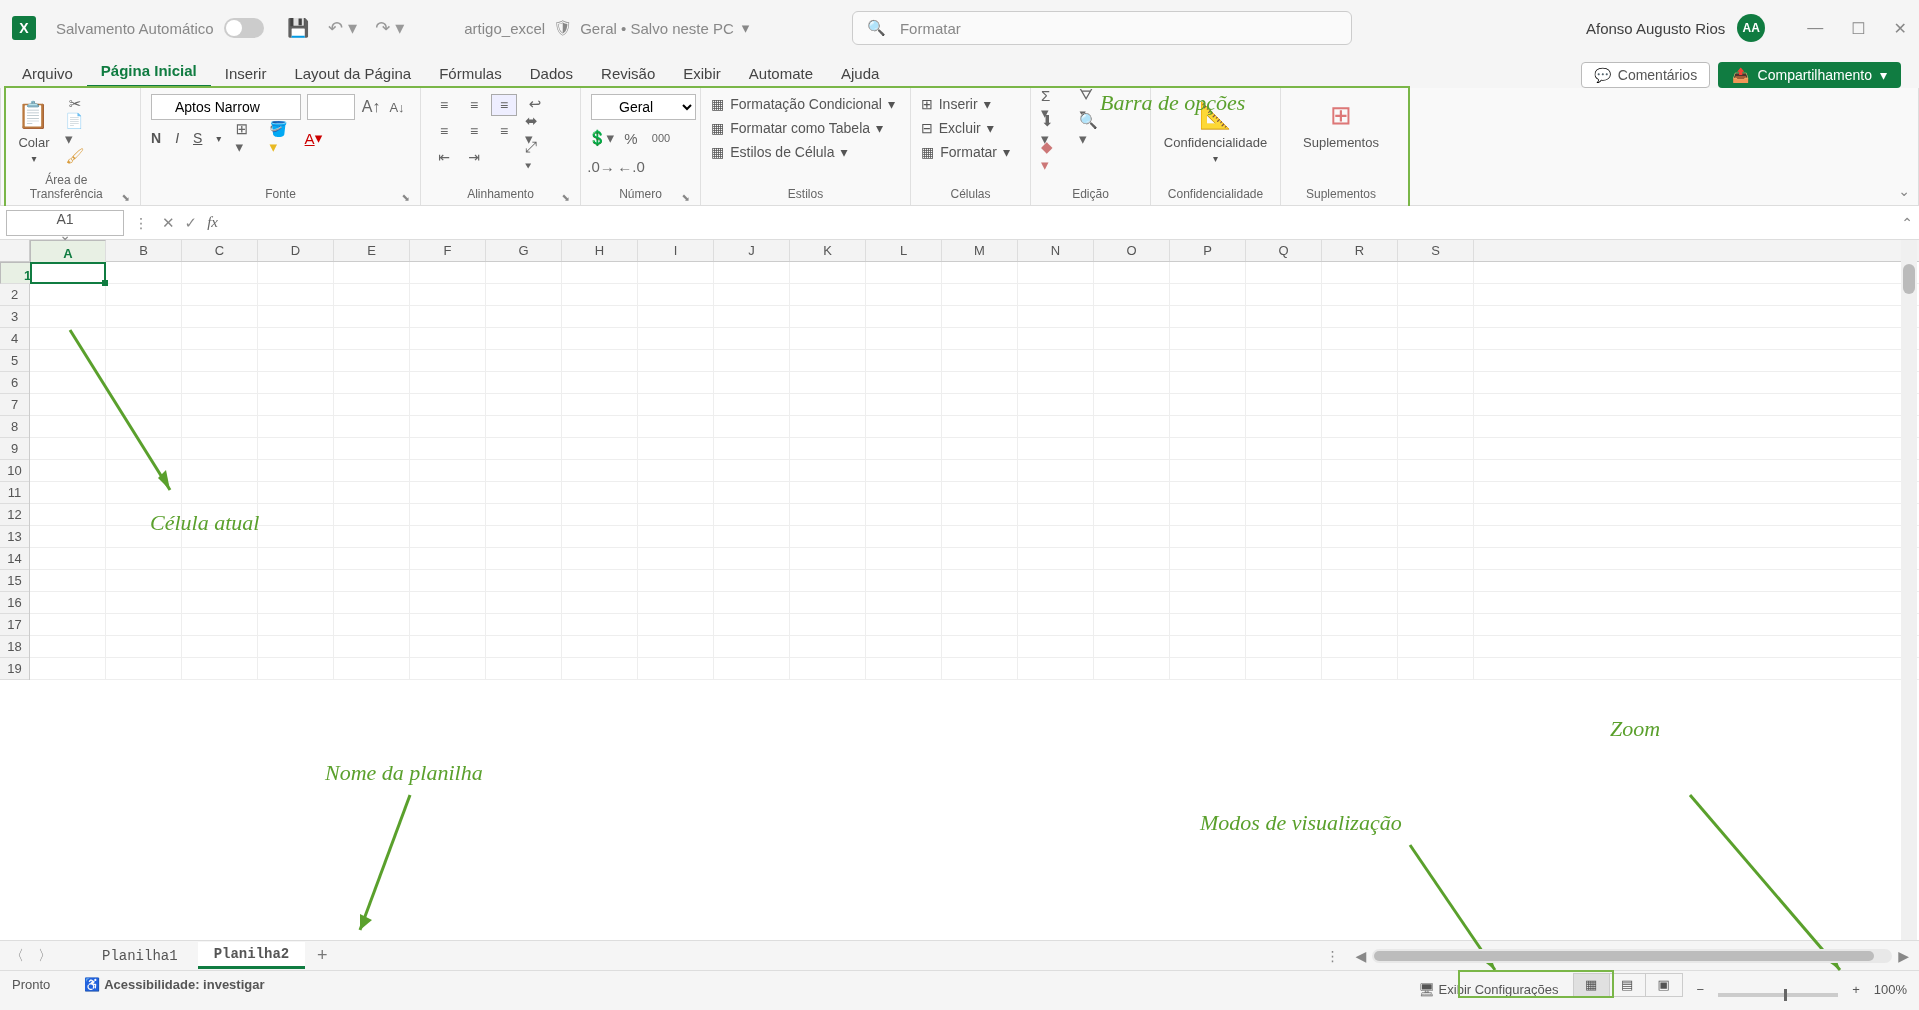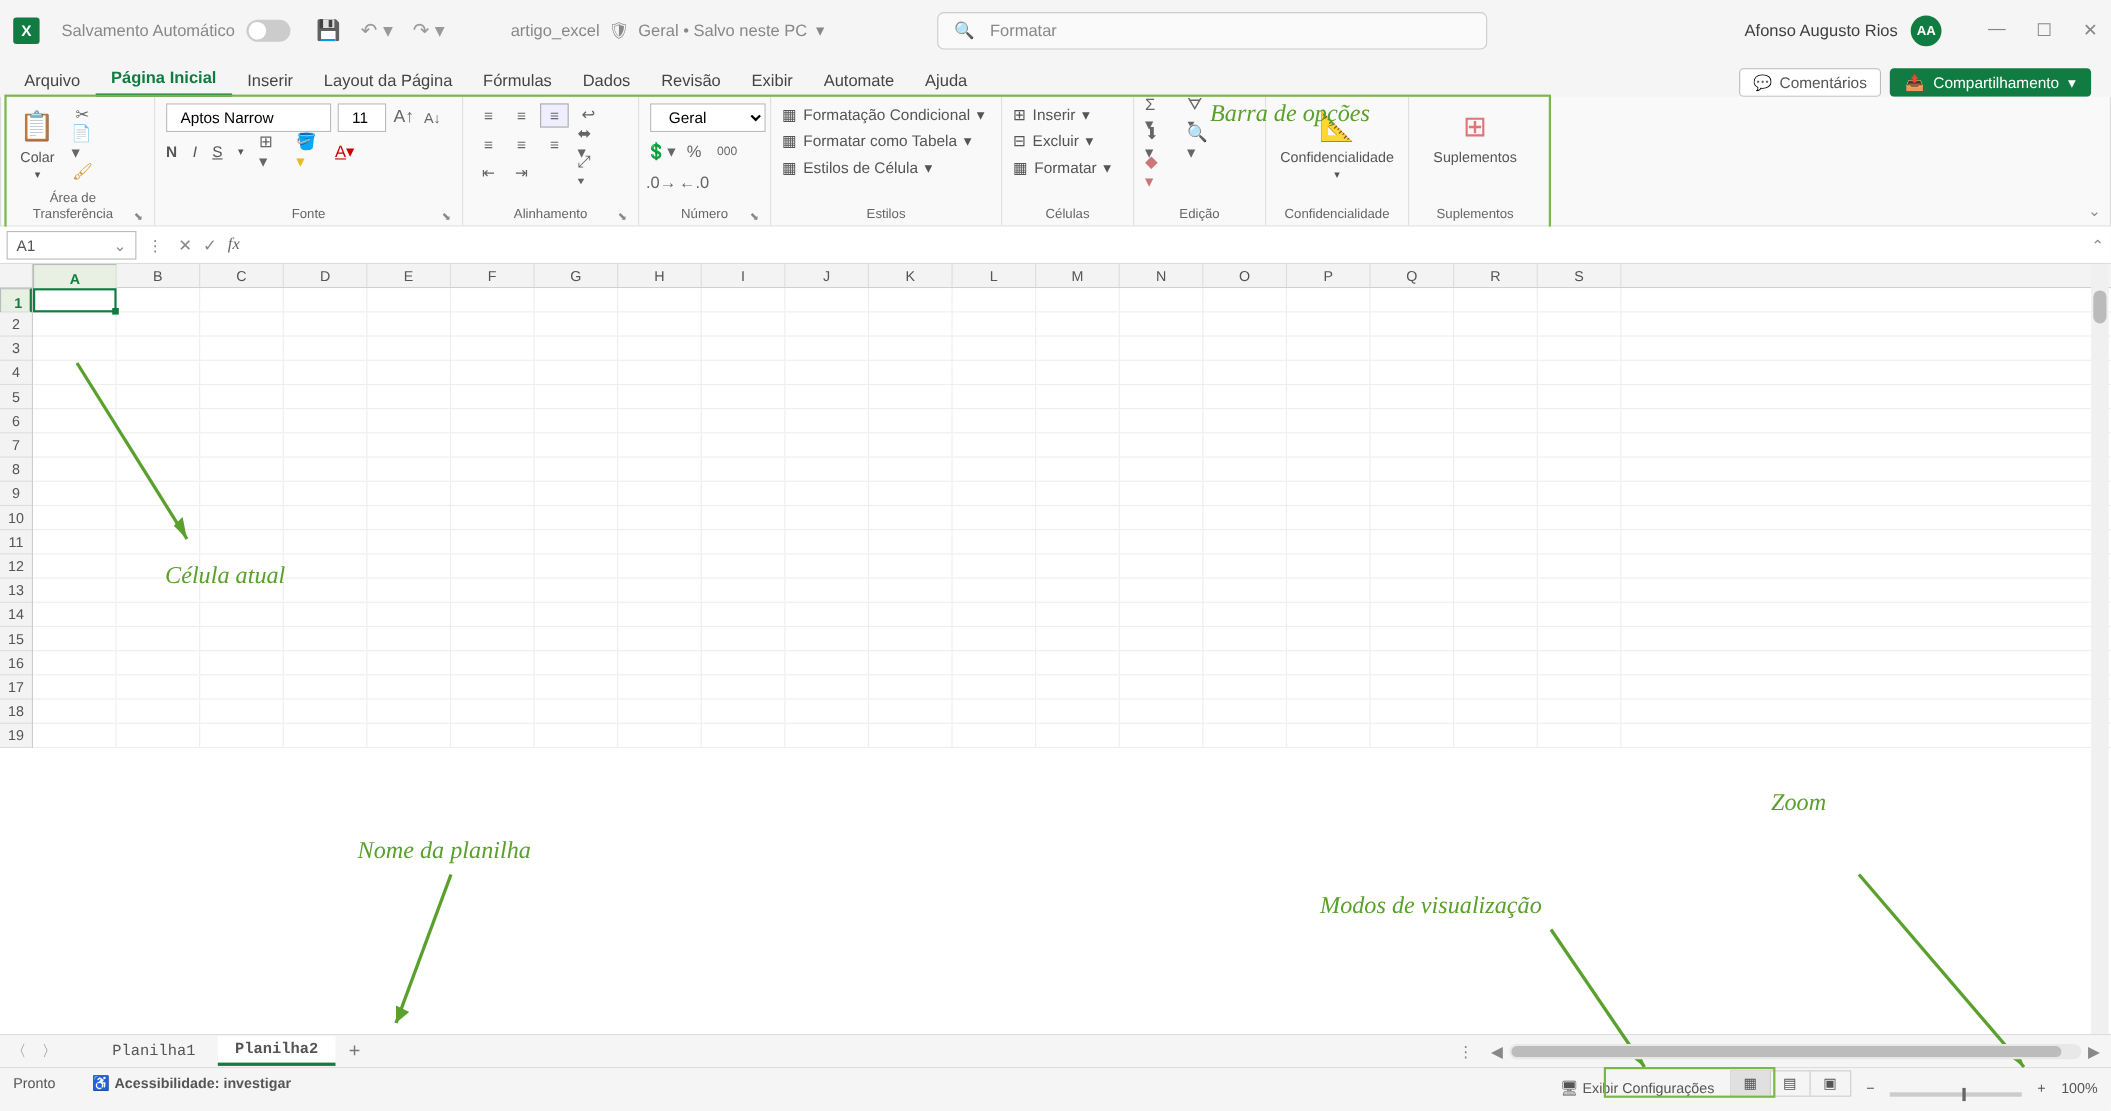--- a/index.html
+++ b/index.html
@@ -31,34 +31,34 @@
 
 .ribbon { height: 118px; background: #f9f9f9; border: 1px solid #ddd; border-top: none; display: flex; position: relative; }
 .rgroup { border-right: 1px solid #e0e0e0; padding: 6px 10px 2px; display: flex; flex-direction: column; justify-content: space-between; }
 .rgroup-body { display: flex; align-items: flex-start; gap: 8px; flex: 1; }
 .rgroup-label { font-size: 12px; color: #666; text-align: center; padding: 2px 0; }
 .bigbtn { display: flex; flex-direction: column; align-items: center; justify-content: center; gap: 3px; padding: 4px 6px; font-size: 13px; color: #555; }
 .bigbtn .ico { width: 34px; height: 34px; display: flex; align-items: center; justify-content: center; font-size: 26px; }
 .smallcol { display: flex; flex-direction: column; gap: 6px; justify-content: center; }
 .smallrow { display: flex; gap: 6px; align-items: center; }
 .sm-ico { width: 20px; height: 20px; display: flex; align-items: center; justify-content: center; font-size: 15px; color: #666; }
-.sel { border: 1px solid #bbb; background: #fff; font-size: 14px; padding: 2px 12px; height: 26px; }
+.sel { border: 1px solid #bbb; background: #fff; font-size: 14px; padding: 2px 23px; height: 26px; }
 .ali-grid { display: grid; grid-template-columns: repeat(3, 26px); gap: 4px; }
 .ali-grid div { width: 26px; height: 22px; border: 1px solid transparent; display: flex; align-items: center; justify-content: center; font-size: 14px; color: #666; }
 .launcher { font-size: 10px; color: #888; align-self: flex-end; }
 .mrow { display: flex; align-items: center; gap: 6px; font-size: 14px; color: #555; padding: 2px 0; }
 
 
 .hl-box { position: absolute; border: 2px solid #7ab648; pointer-events: none; }
 .anno { position: absolute; color: #5aa02c; font-size: 22px; font-style: italic; font-family: Georgia, serif; pointer-events: none; }
 .arrow { position: absolute; pointer-events: none; }
 
 
 .fbar-row { height: 34px; display: flex; align-items: center; background: #fff; border-bottom: 1px solid #ddd; position: relative; }
-.namebox { width: 118px; height: 26px; border: 1px solid #bbb; margin: 0 6px; display: flex; align-items: center; padding: 0 8px; justify-content: space-between; font-size: 14px; background: #fff; }
+.namebox { width: 118px; height: 26px; border: 1px solid #bbb; margin: 0 6px; display: flex; align-items: center; padding: 0 8px; justify-content: space-between; font-size: 14px; background: #fff; flex-direction: column; }
 .fx-btns { display: flex; gap: 10px; padding: 0 10px; color: #888; font-size: 15px; align-items: center; }
 .fx-label { font-style: italic; font-family: "Times New Roman", serif; color: #666; }
 .fbar { flex: 1; height: 26px; font-size: 14px; padding: 0 8px; background: #fff; display: flex; align-items: center; }
 .fbar-exp { width: 24px; text-align: center; color: #888; }
 
 
 .gridwrap { position: relative; background: #fff; height: 700px; }
 .col-headers { display: flex; height: 22px; border-bottom: 1px solid #ccc; background: #f3f3f3; }
 .rowhead-corner { width: 30px; border-right: 1px solid #ccc; background: #f3f3f3; }
 .colh { width: 76px; border-right: 1px solid #ddd; text-align: center; font-size: 13px; color: #555; line-height: 22px; }

